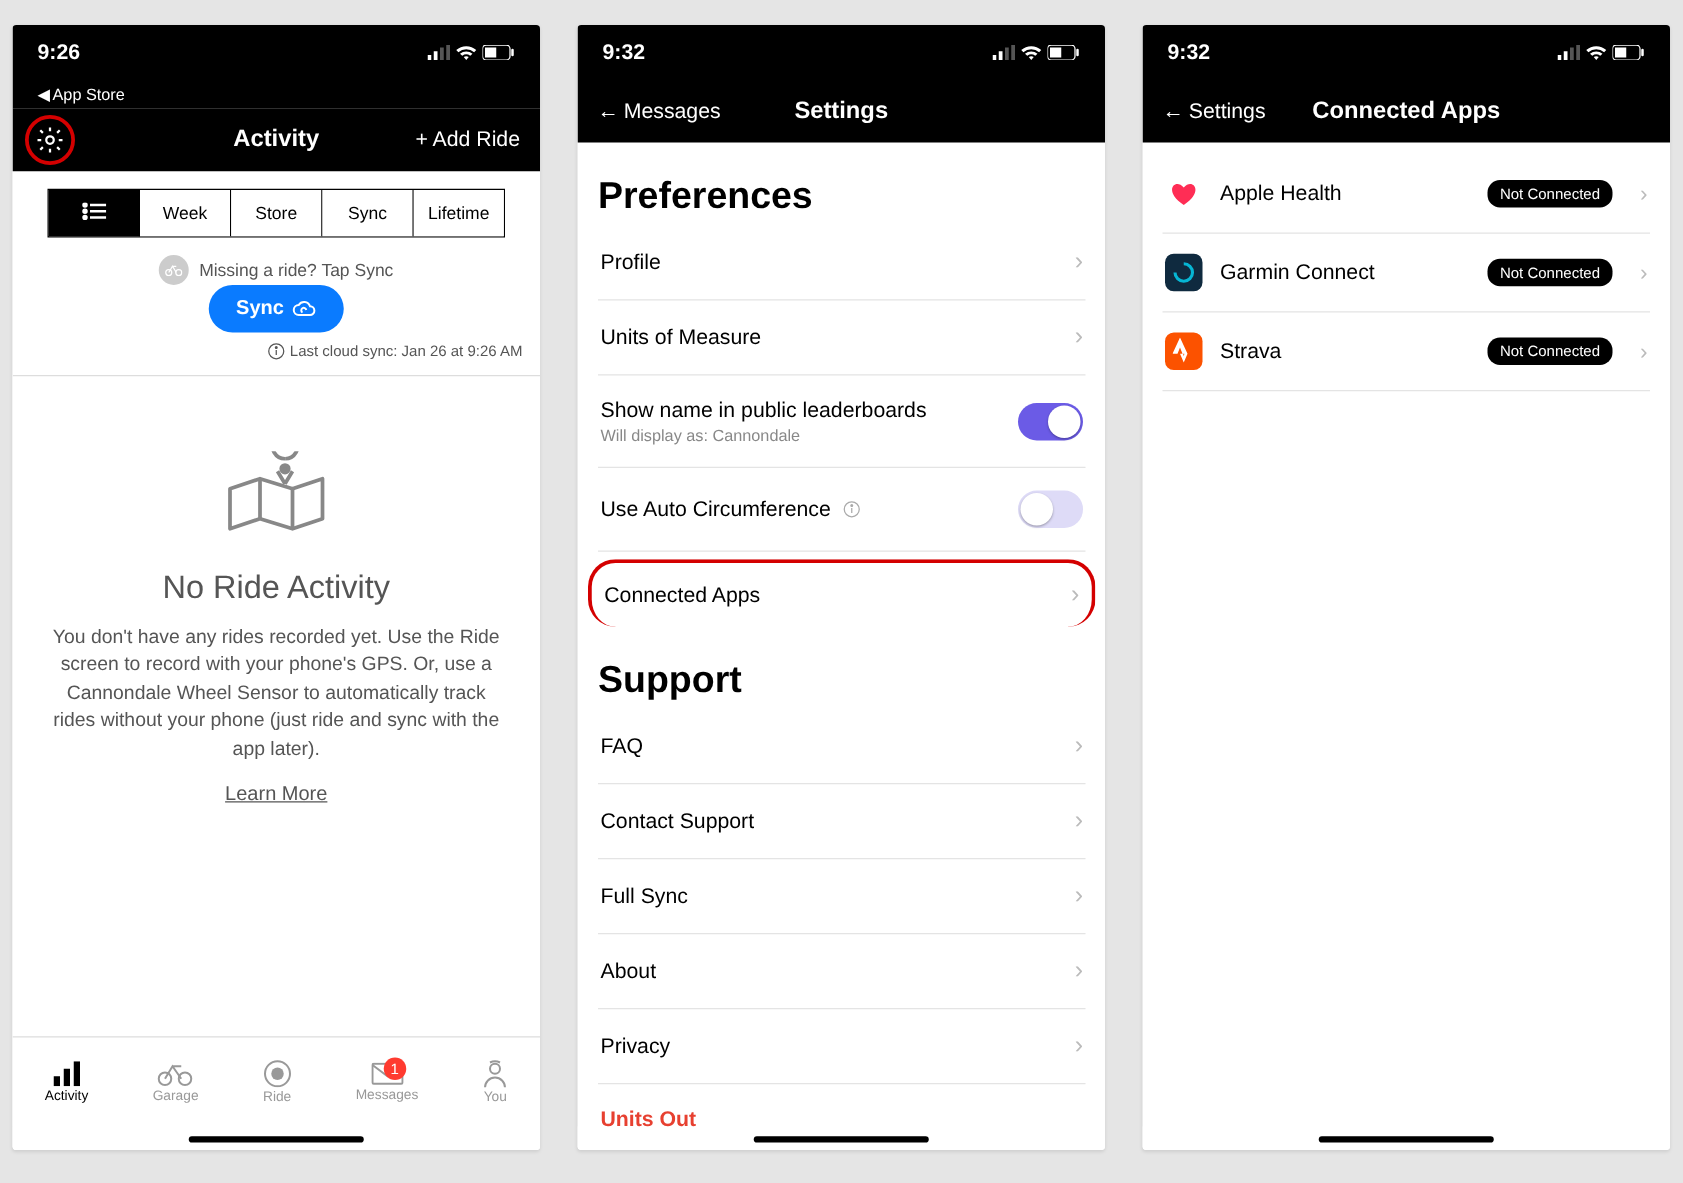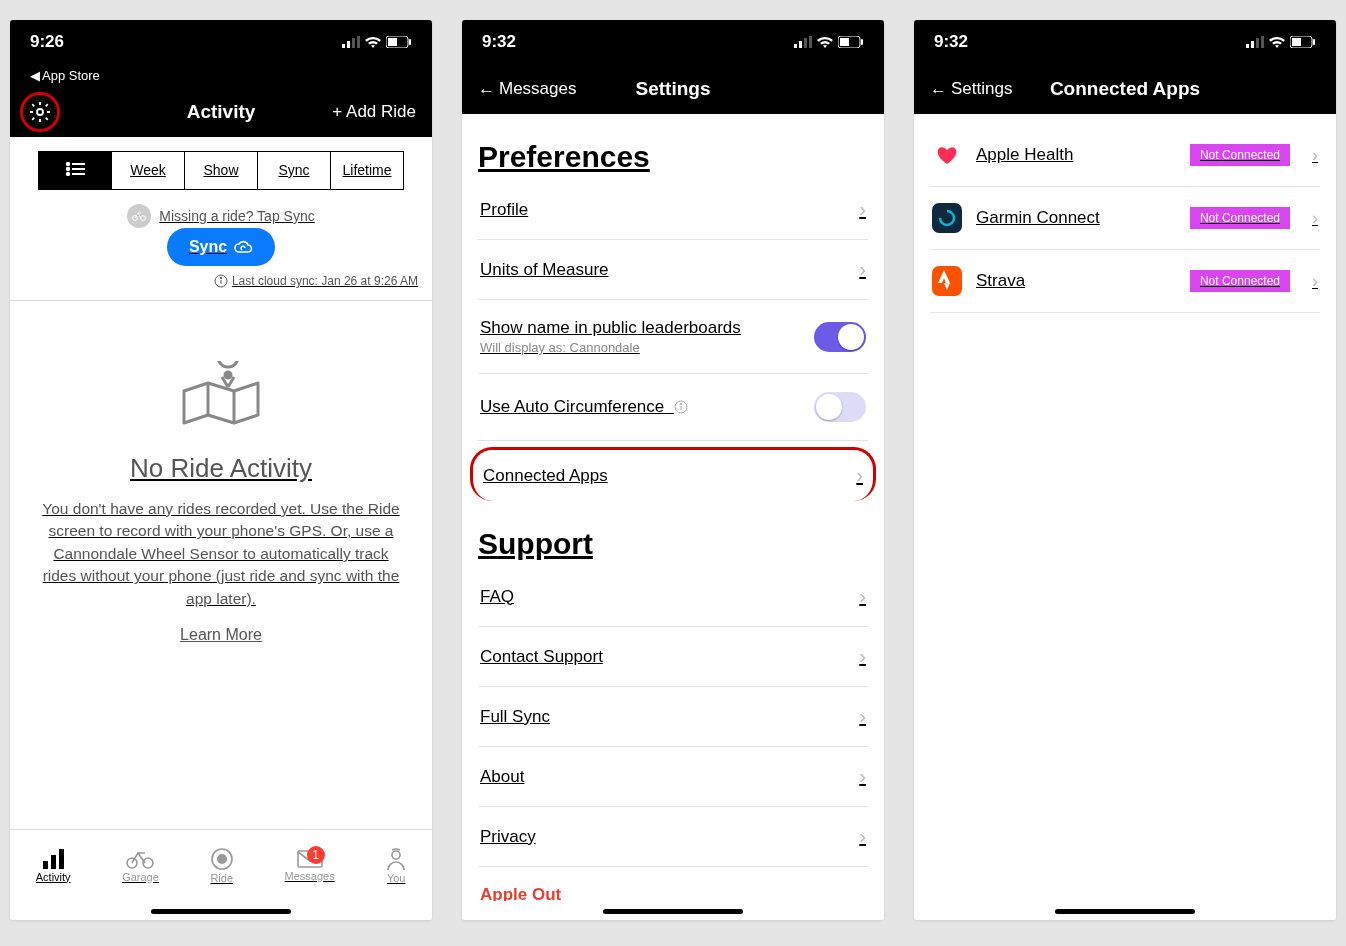--- a/index.html
+++ b/index.html
@@ -13,21 +13,20 @@
   }
   .phone {
     width: 484px;
     height: 900px;
     background: #fff;
     border-radius: 3px;
     overflow: hidden;
     display: flex;
     flex-direction: column;
     box-shadow: 0 1px 3px rgba(0,0,0,0.1);
-    text-decoration: underline;
   }
   .status-bar {
     background: #000;
     color: #fff;
     height: 44px;
     display: flex;
     align-items: center;
     justify-content: space-between;
     padding: 0 20px;
     font-size: 17px;
@@ -108,21 +107,21 @@
     border:3px solid #d40000; border-radius:22px; margin:6px -8px; padding:14px 10px;
   }
   .signout { color:#e74030; font-weight:600; padding:18px 2px; font-size:17px;}
 
   
   .app-row {
     display:flex; align-items:center; padding:16px 2px; border-bottom:1px solid #e4e4e4; gap:14px;
   }
   .app-icon { width:30px; height:30px; border-radius:7px; display:flex; align-items:center; justify-content:center; font-size:18px;}
   .app-name { flex:1; font-size:17px; }
-  .pill { background:#d946ef; color:#fff; border-radius:0; padding:4px 10px; font-size:12px; }
+  .pill { background:#000000; color:#fff; border-radius:10px; padding:4px 10px; font-size:12px; }
   .chev2 { color:#bbb; font-size:18px; margin-left:8px;}
   .badge {
     position:absolute; top:-4px; right:10px; background:#ff3b30; color:#fff;
     width:18px; height:18px; border-radius:9px; font-size:12px; display:flex; align-items:center; justify-content:center;
   }
   .phone0-body{ flex:1; display:flex; flex-direction:column; background:#fff;}
 </style>
 </head>
 <body>
 
@@ -166,21 +165,21 @@
         <svg width="20" height="14" viewBox="0 0 20 14" fill="none" stroke="#fff" stroke-width="2">
             <circle cx="3" cy="2" r="1.2" fill="#fff"></circle>
             <line x1="7" y1="2" x2="20" y2="2"></line>
             <circle cx="3" cy="7" r="1.2" fill="#fff"></circle>
             <line x1="7" y1="7" x2="20" y2="7"></line>
             <circle cx="3" cy="12" r="1.2" fill="#fff"></circle>
             <line x1="7" y1="12" x2="20" y2="12"></line>
           </svg>
       </div>
       <div class="seg">Week</div>
-      <div class="seg">Show</div>
+      <div class="seg">Store</div>
       <div class="seg">Sync</div>
       <div class="seg">Lifetime</div>
     </div>
 
     <div class="sync-row">
       <div class="sync-hint">
         <span class="hint-circle">
           <svg width="14" height="10" viewBox="0 0 14 10" fill="none" stroke="#fff" stroke-width="1">
               <circle cx="3" cy="7" r="2.4"></circle>
               <circle cx="11" cy="7" r="2.4"></circle>
@@ -336,21 +335,21 @@
         <span class="chev">›</span>
       </div>
     <div class="row">
         <span>About</span>
         <span class="chev">›</span>
       </div>
     <div class="row">
         <span>Privacy</span>
         <span class="chev">›</span>
       </div>
-    <div class="signout">Apple Out</div>
+    <div class="signout">Units Out</div>
   </div>
   <div class="home-wrap">
       <div class="home-indicator"></div>
     </div>
 </div>
 
 <div class="phone">
   <div class="status-bar">
     <span>9:32</span>
     <span class="status-icons">

